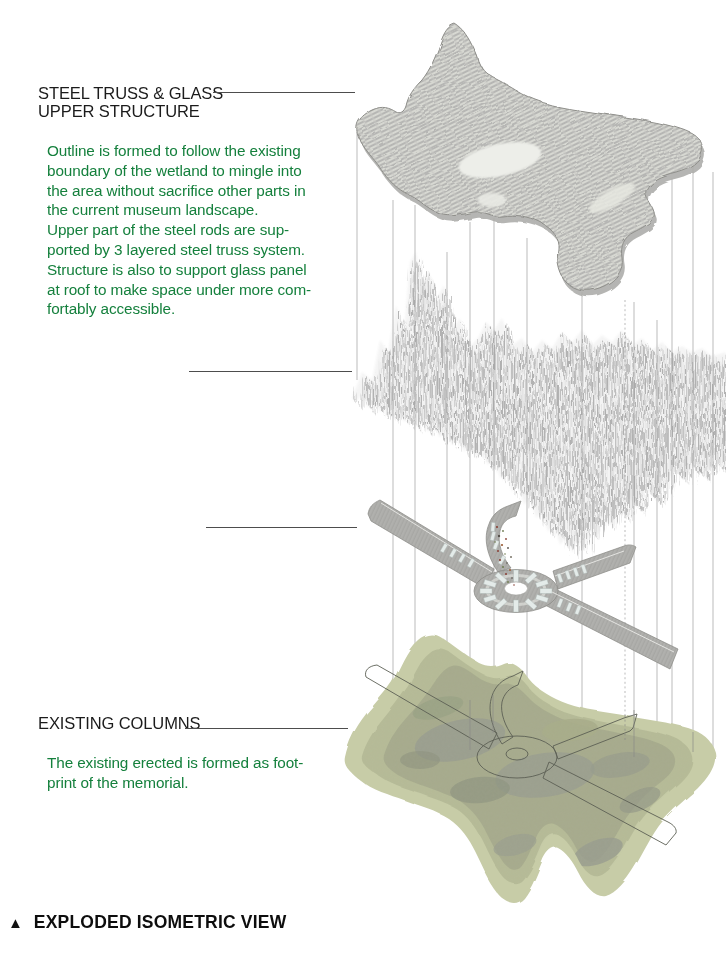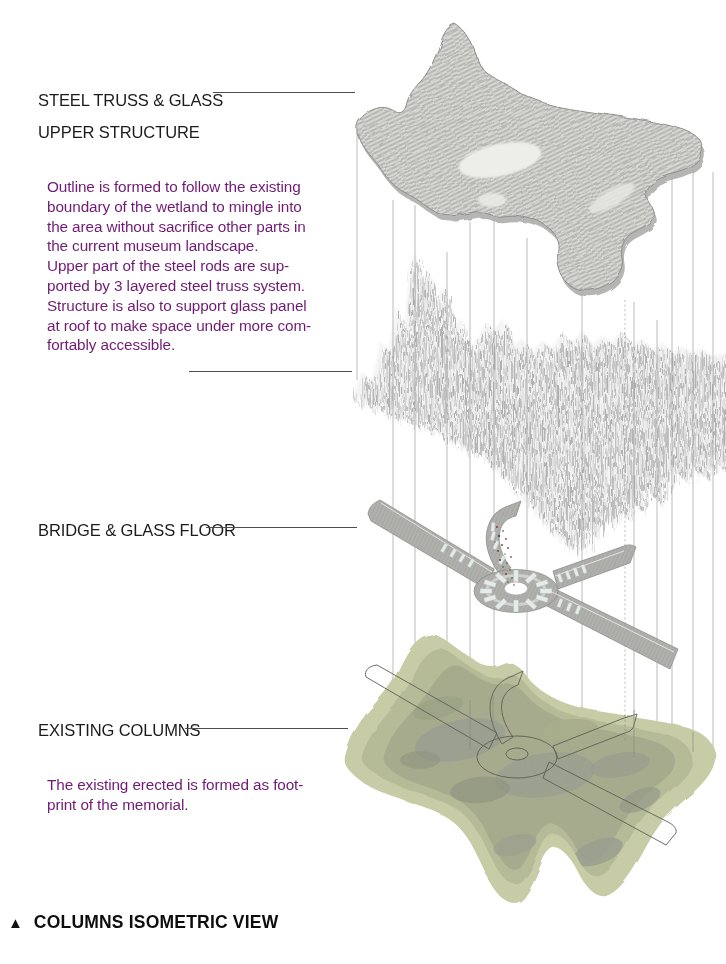--- a/index.html
+++ b/index.html
@@ -3,26 +3,26 @@
 <meta charset="utf-8">
 <style>
   html,body{margin:0;padding:0;}
   body{
     width:726px;height:964px;position:relative;overflow:hidden;
     background:#ffffff;
     font-family:"Liberation Sans","DejaVu Sans",sans-serif;
   }
   .note{position:absolute;left:38px;width:312px;}
   .note h2{
-    margin:0;font-size:16.5px;line-height:32px;font-weight:400;
+    margin:0;font-size:16.5px;line-height:18px;font-weight:400;
     color:#1b1b1b;letter-spacing:-0.1px;white-space:pre-line;
   }
   .note p{
-    margin:29px 0 0 0;padding-left:9px;font-size:15.3px;line-height:19.8px;
-    color:#701a75;white-space:pre-line;letter-spacing:-0.1px;
+    margin:21px 0 0 0;padding-left:9px;font-size:15.3px;line-height:19.8px;
+    color:#15803d;white-space:pre-line;letter-spacing:-0.1px;
   }
   .leader{position:absolute;height:1px;background:#4d4d4d;}
   .caption{
     position:absolute;left:8px;top:912px;display:flex;align-items:center;gap:11px;
     color:#0d0d0d;
   }
   .caption .tri{font-size:15px;line-height:15px;color:#111;}
   .caption .cap-label{font-size:17.5px;font-weight:bold;letter-spacing:0.2px;}
   .iso{position:absolute;left:325px;top:0;width:401px;height:910px;}
 </style>
@@ -38,21 +38,20 @@
 the current museum landscape.
 Upper part of the steel rods are sup-
 ported by 3 layered steel truss system.
 Structure is also to support glass panel
 at roof to make space under more com-
 fortably accessible.</p>
 </section>
 <section class="note" style="top:358px">
 </section>
 <section class="note" style="top:514px">
-  <h2>BRIDGE &amp; GLASS FLOOR</h2>
 </section>
 <section class="note" style="top:714px">
   <h2>EXISTING COLUMNS</h2>
   <p>The existing erected is formed as foot-
 print of the memorial.</p>
 </section>
 
 <div class="leader" style="top:92px;left:213px;width:142px"></div>
 <div class="leader" style="top:371px;left:189px;width:163px"></div>
 <div class="leader" style="top:527px;left:206px;width:151px"></div>
@@ -240,14 +239,14 @@
       <line x1="493" y1="695" x2="493" y2="733"></line>
       <line x1="625" y1="715" x2="625" y2="742" stroke-dasharray="2,2.6"></line>
       <line x1="634" y1="710" x2="634" y2="757"></line>
       <line x1="693" y1="732" x2="693" y2="752"></line>
     </g>
   </g>
 </svg>
 
 <div class="caption">
   <span class="tri">▲</span>
-  <span class="cap-label">COLUMNS ISOMETRIC VIEW</span>
+  <span class="cap-label">EXPLODED ISOMETRIC VIEW</span>
 </div>
 
 </body></html>

